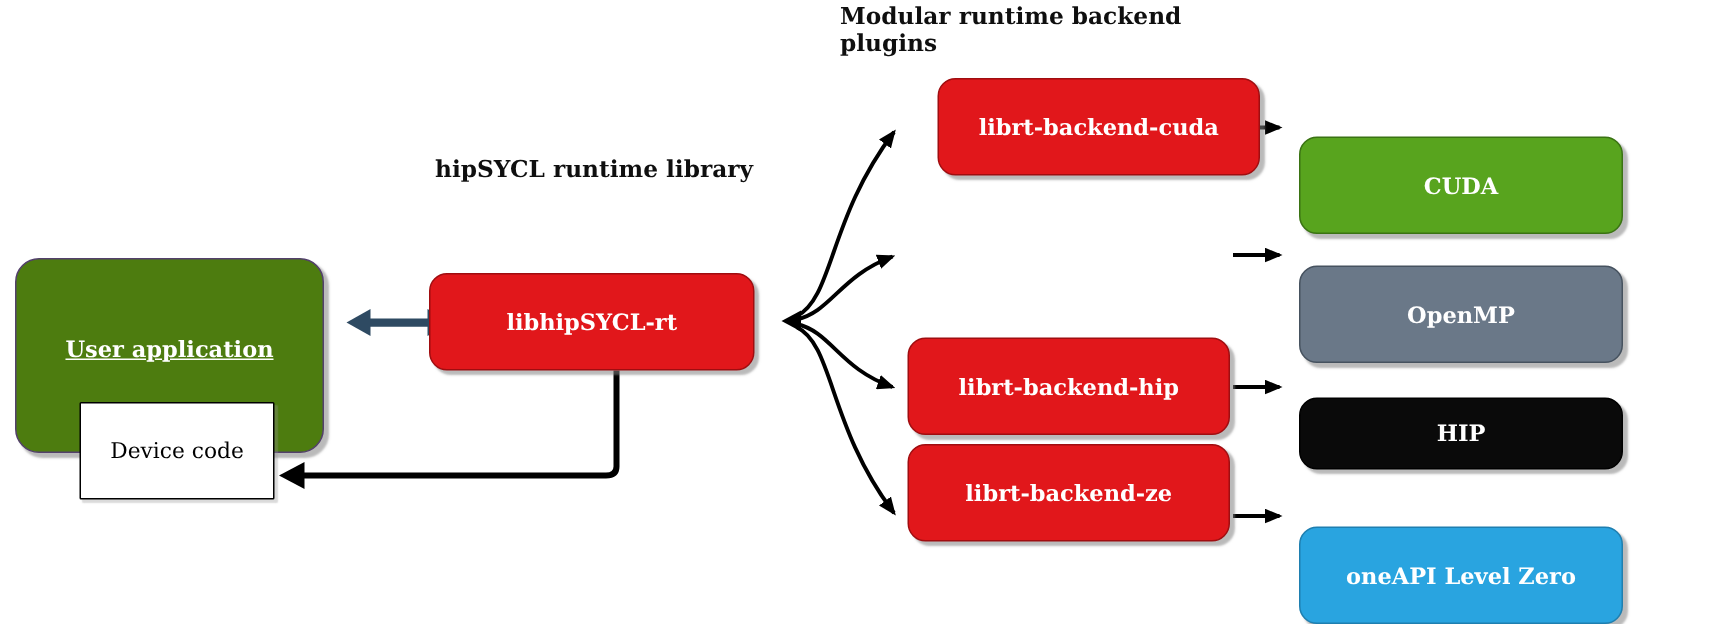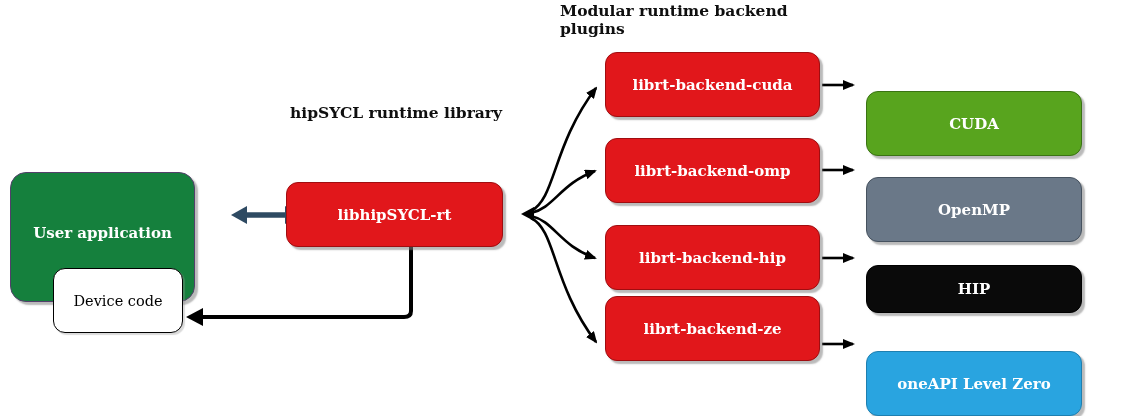--- a/index.html
+++ b/index.html
@@ -13,36 +13,36 @@
   .node{
     position:absolute;
     display:flex;align-items:center;justify-content:center;
     border-radius:12px;
     border:1.6px solid #000;
     box-shadow:3px 3px 1.5px rgba(130,130,130,0.55);
     font-weight:700;font-size:15px;color:#ffffff;
     text-align:center;box-sizing:border-box;
   }
   .node-user{
-    left:10px;top:172px;width:185px;height:130px;
-    background:#15803d;border-color:#53406B;border-radius:16px;
+    left:10px;top:172px;width:206px;height:130px;
+    background:#4d7c0f;border-color:#53406B;border-radius:16px;text-decoration:underline;
   }
   .node-device{
     left:53px;top:268px;width:130px;height:65px;
-    background:#ffffff;border-color:#000000;border-radius:12px;
+    background:#ffffff;border-color:#000000;border-radius:1px;
     color:#000;font-weight:400;font-size:14.5px;
     box-shadow:2px 2px 1px rgba(150,150,150,0.35);
     align-items:center;
   }
   .node-rt{
     left:286px;top:182px;width:217px;height:65px;
     background:#E1171B;border-color:#A00D10;
   }
   .node-red{background:#E1171B;border-color:#A00D10;left:605px;width:215px;height:65px;}
-  .node-backend-cuda{top:52px;}
+  .node-backend-cuda{top:52px;margin-left:20px;}
   .node-backend-omp{top:138px;}
   .node-backend-hip{top:225px;}
   .node-backend-ze{top:296px;}
   .node-target{left:866px;width:216px;height:65px;margin-top:39px;}
   .node-cuda{top:52px;background:#58A41E;border-color:#3A7313;}
   .node-openmp{top:138px;background:#6A7888;border-color:#46525F;}
   .node-hip{top:226px;height:48px;background:#0A0A0A;border-color:#000000;}
   .node-zero{top:312px;background:#29A4E0;border-color:#1E7FB0;}
   .diagram-title{
     position:absolute;
@@ -105,23 +105,20 @@
     <span>Device code</span>
   </div>
 
   <div class="node node-rt">
     <span>libhipSYCL-rt</span>
   </div>
 
   <div class="node node-red node-backend-cuda">
     <span>librt-backend-cuda</span>
   </div>
-  <div class="node node-red node-backend-omp">
-    <span>librt-backend-omp</span>
-  </div>
   <div class="node node-red node-backend-hip">
     <span>librt-backend-hip</span>
   </div>
   <div class="node node-red node-backend-ze">
     <span>librt-backend-ze</span>
   </div>
 
   <div class="node node-target node-cuda">
     <span>CUDA</span>
   </div>

